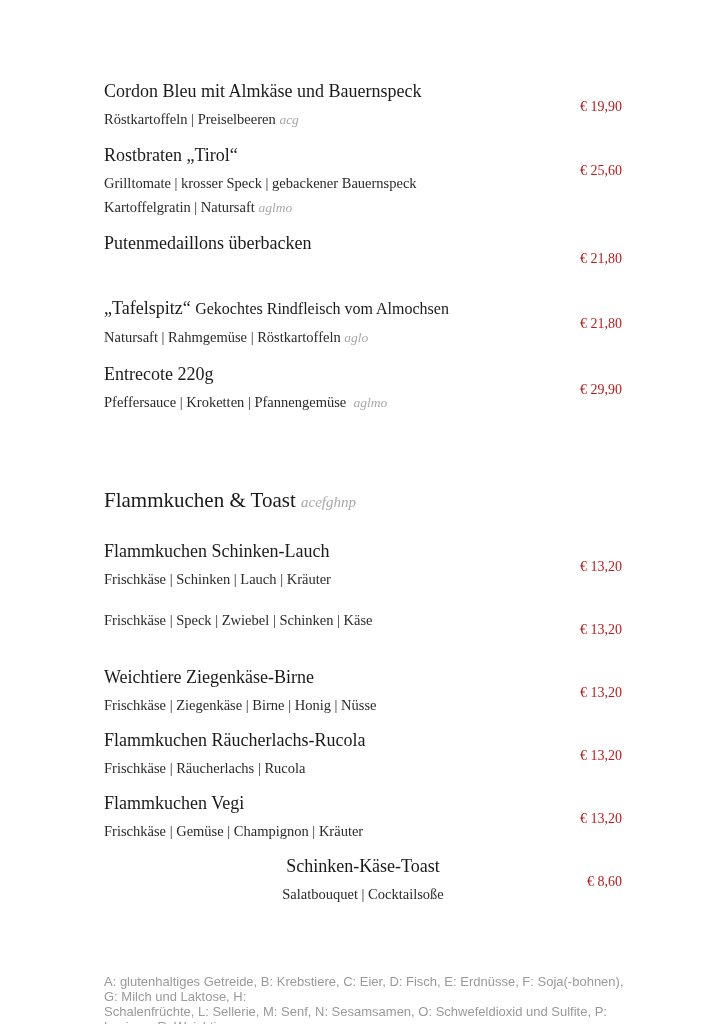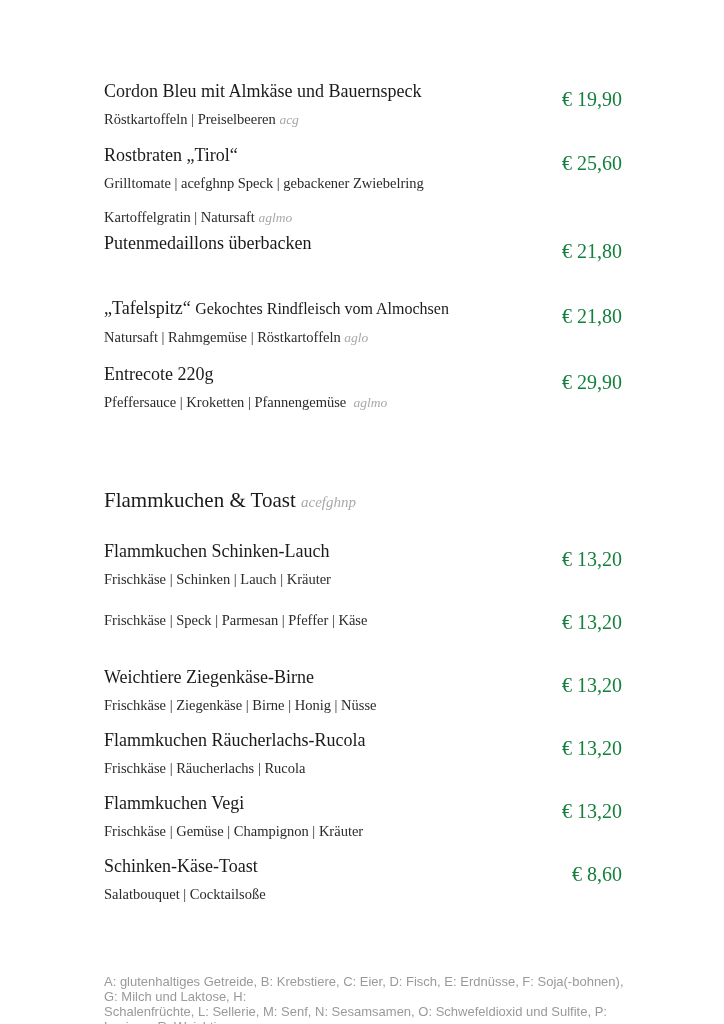--- a/index.html
+++ b/index.html
@@ -1,43 +1,43 @@
 <!DOCTYPE html>
 <html><head>
 <meta charset="utf-8">
 <style>
   html, body { margin: 0; padding: 0; background: #ffffff; }
   body { width: 724px; height: 1024px; position: relative; overflow: hidden; color: #1a1a1a; }
   .page { position: absolute; left: 0; top: 0; width: 704px; height: 1024px; text-decoration: underline; }
   .item { position: absolute; left: 104px; width: 518px; font-family: "Liberation Serif", "DejaVu Serif", serif; }
   .item-title { font-size: 18px; line-height: 22px; color: #1a1a1a; white-space: nowrap; }
   .item-title .sub { font-size: 16px; }
-  .item-price { position: absolute; right: 0; top: 8px; font-size: 20px; line-height: 22px; color: #15803d; }
+  .item-price { position: absolute; right: 0; top: 16px; font-size: 14px; line-height: 22px; color: #b91c1c; }
   .item-desc { font-size: 14.5px; line-height: 22px; color: #2a2a2a; margin-top: 6px; white-space: nowrap; }
   .allergen { font-style: italic; color: #a8a8a8; font-size: 13.5px; }
   .section-title { position: absolute; left: 104px; top: 487px; font-family: "Liberation Serif", "DejaVu Serif", serif; font-size: 21px; line-height: 26px; color: #1a1a1a; white-space: nowrap; }
   .section-title .allergen { font-size: 15px; text-align: right; }
   .legend { position: absolute; left: 104px; top: 974px; width: 520px; font-family: "Liberation Sans", "DejaVu Sans", sans-serif; font-size: 13px; line-height: 15px; color: #9a9a9a; }
 </style>
 </head>
 <body>
 
 <div class="page">
 
   <div class="item" style="top:80px;">
     <div class="item-title">Cordon Bleu mit Almkäse und Bauernspeck</div>
     <div class="item-price">€ 19,90</div>
     <div class="item-desc"><span>Röstkartoffeln | Preiselbeeren</span> <span class="allergen">acg</span></div>
   </div>
 
   <div class="item" style="top:144px;">
     <div class="item-title">Rostbraten „Tirol“</div>
     <div class="item-price">€ 25,60</div>
-    <div class="item-desc"><span>Grilltomate | acefghnp Speck | gebackener Zwiebelring</span></div>
-    <div class="item-desc" style="margin-top:12px;"><span>Kartoffelgratin | Natursaft</span> <span class="allergen">aglmo</span></div>
+    <div class="item-desc"><span>Grilltomate | krosser Speck | gebackener Bauernspeck</span></div>
+    <div class="item-desc" style="margin-top:2px;"><span>Kartoffelgratin | Natursaft</span> <span class="allergen">aglmo</span></div>
   </div>
 
   <div class="item" style="top:232px;">
     <div class="item-title">Putenmedaillons überbacken</div>
     <div class="item-price">€ 21,80</div>
   </div>
 
   <div class="item" style="top:297px;">
     <div class="item-title"><span>„Tafelspitz“</span> <span class="sub">Gekochtes Rindfleisch vom Almochsen</span></div>
     <div class="item-price">€ 21,80</div>
@@ -53,42 +53,42 @@
   <div class="section-title"><span>Flammkuchen &amp; Toast</span> <span class="allergen">acefghnp</span></div>
 
   <div class="item" style="top:540px;">
     <div class="item-title">Flammkuchen Schinken-Lauch</div>
     <div class="item-price">€ 13,20</div>
     <div class="item-desc">Frischkäse | Schinken | Lauch | Kräuter</div>
   </div>
 
   <div class="item" style="top:603px;">
     <div class="item-price">€ 13,20</div>
-    <div class="item-desc">Frischkäse | Speck | Parmesan | Pfeffer | Käse</div>
+    <div class="item-desc">Frischkäse | Speck | Zwiebel | Schinken | Käse</div>
   </div>
 
   <div class="item" style="top:666px;">
     <div class="item-title">Weichtiere Ziegenkäse-Birne</div>
     <div class="item-price">€ 13,20</div>
     <div class="item-desc">Frischkäse | Ziegenkäse | Birne | Honig | Nüsse</div>
   </div>
 
   <div class="item" style="top:729px;">
     <div class="item-title">Flammkuchen Räucherlachs-Rucola</div>
     <div class="item-price">€ 13,20</div>
     <div class="item-desc">Frischkäse | Räucherlachs | Rucola</div>
   </div>
 
   <div class="item" style="top:792px;">
     <div class="item-title">Flammkuchen Vegi</div>
     <div class="item-price">€ 13,20</div>
     <div class="item-desc">Frischkäse | Gemüse | Champignon | Kräuter</div>
   </div>
 
-  <div class="item" style="top:855px;">
+  <div class="item" style="top:855px;text-align:center;">
     <div class="item-title">Schinken-Käse-Toast</div>
     <div class="item-price">€ 8,60</div>
     <div class="item-desc">Salatbouquet | Cocktailsoße</div>
   </div>
 
   <div class="legend">
     <div>A: glutenhaltiges Getreide, B: Krebstiere, C: Eier, D: Fisch, E: Erdnüsse, F: Soja(-bohnen), G: Milch und Laktose, H:</div>
     <div>Schalenfrüchte, L: Sellerie, M: Senf, N: Sesamsamen, O: Schwefeldioxid und Sulfite, P:  Lupinen, R: Weichtiere</div>
   </div>
 

